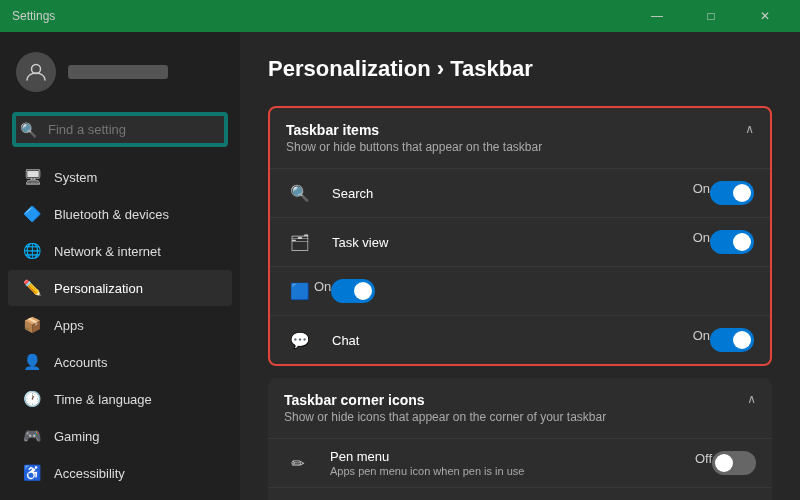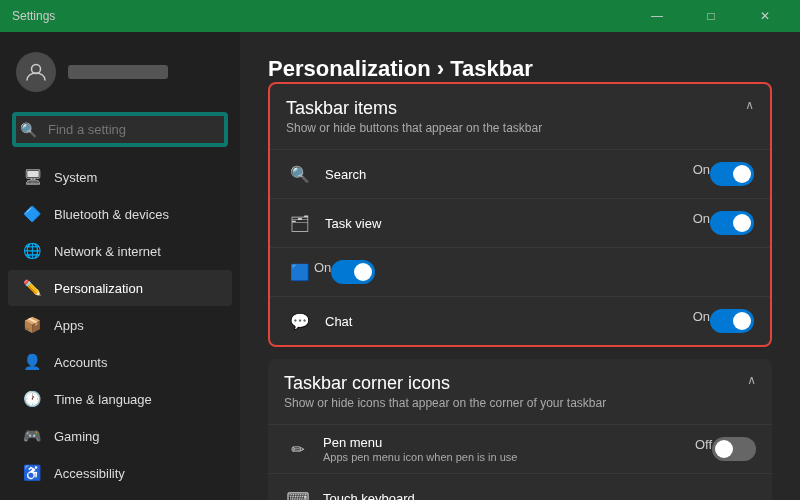--- a/index.html
+++ b/index.html
@@ -131,20 +131,21 @@
 
     
     .main-content {
       flex: 1;
       background: #272727;
       padding: 24px 28px;
       overflow-y: auto;
     }
 
     .page-header {
+      margin-bottom: 24px;
     }
     .page-header h1 {
       font-size: 22px;
       font-weight: 400;
       color: #fff;
     }
     .page-header h1 span {
       font-weight: 600;
     }
 
@@ -155,21 +156,21 @@
       overflow: hidden;
     }
 
     .section-header {
       display: flex;
       justify-content: space-between;
       align-items: flex-start;
       padding: 14px 16px;
       border-bottom: 1px solid #383838;
     }
-    .section-title { font-size: 18px; color: #fff; font-weight: 400; }
+    .section-title { font-size: 14px; color: #fff; font-weight: 700; }
     .section-subtitle { font-size: 12px; color: #aaa; margin-top: 2px; }
     .chevron { color: #aaa; font-size: 12px; }
 
     .setting-row {
       display: flex;
       align-items: center;
       padding: 10px 16px;
       border-bottom: 1px solid #383838;
     }
     .setting-row:last-child { border-bottom: none; }
@@ -178,21 +179,21 @@
       height: 28px;
       display: flex;
       align-items: center;
       justify-content: center;
       color: #ccc;
       font-size: 16px;
       flex-shrink: 0;
     }
     .setting-row-info {
       flex: 1;
-      margin-left: 11px;
+      margin-left: 18px;
     }
     .setting-row-title { font-size: 13px; color: #fff; }
     .setting-row-desc { font-size: 11px; color: #aaa; margin-top: 1px; }
     .setting-row-control {
       display: flex;
       flex-shrink: 0;
     }
     .toggle-label { font-size: 13px; color: #ccc; }
 
     

